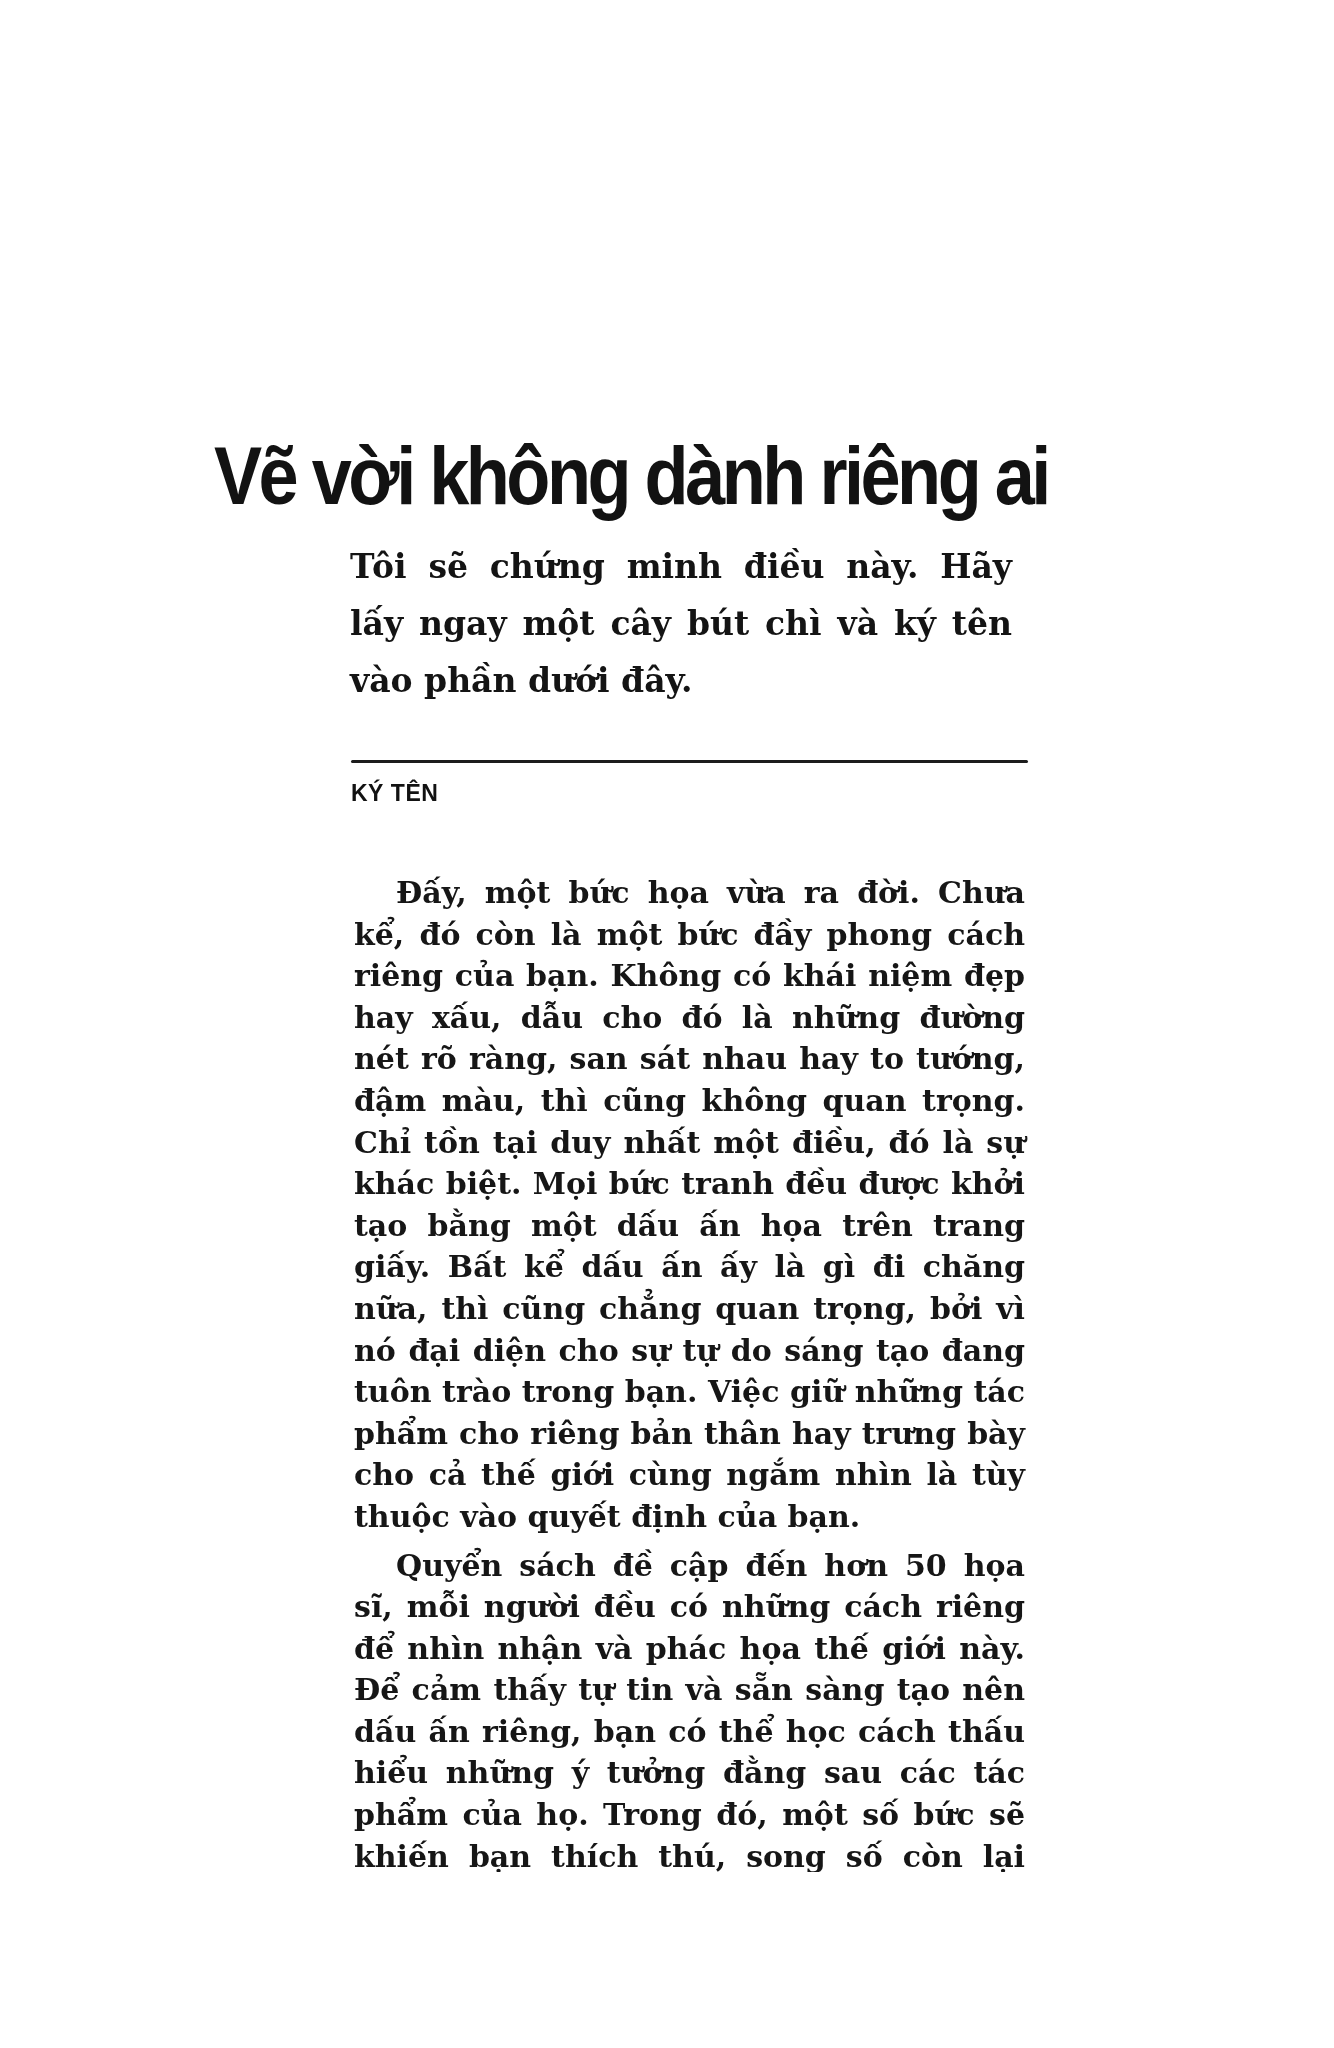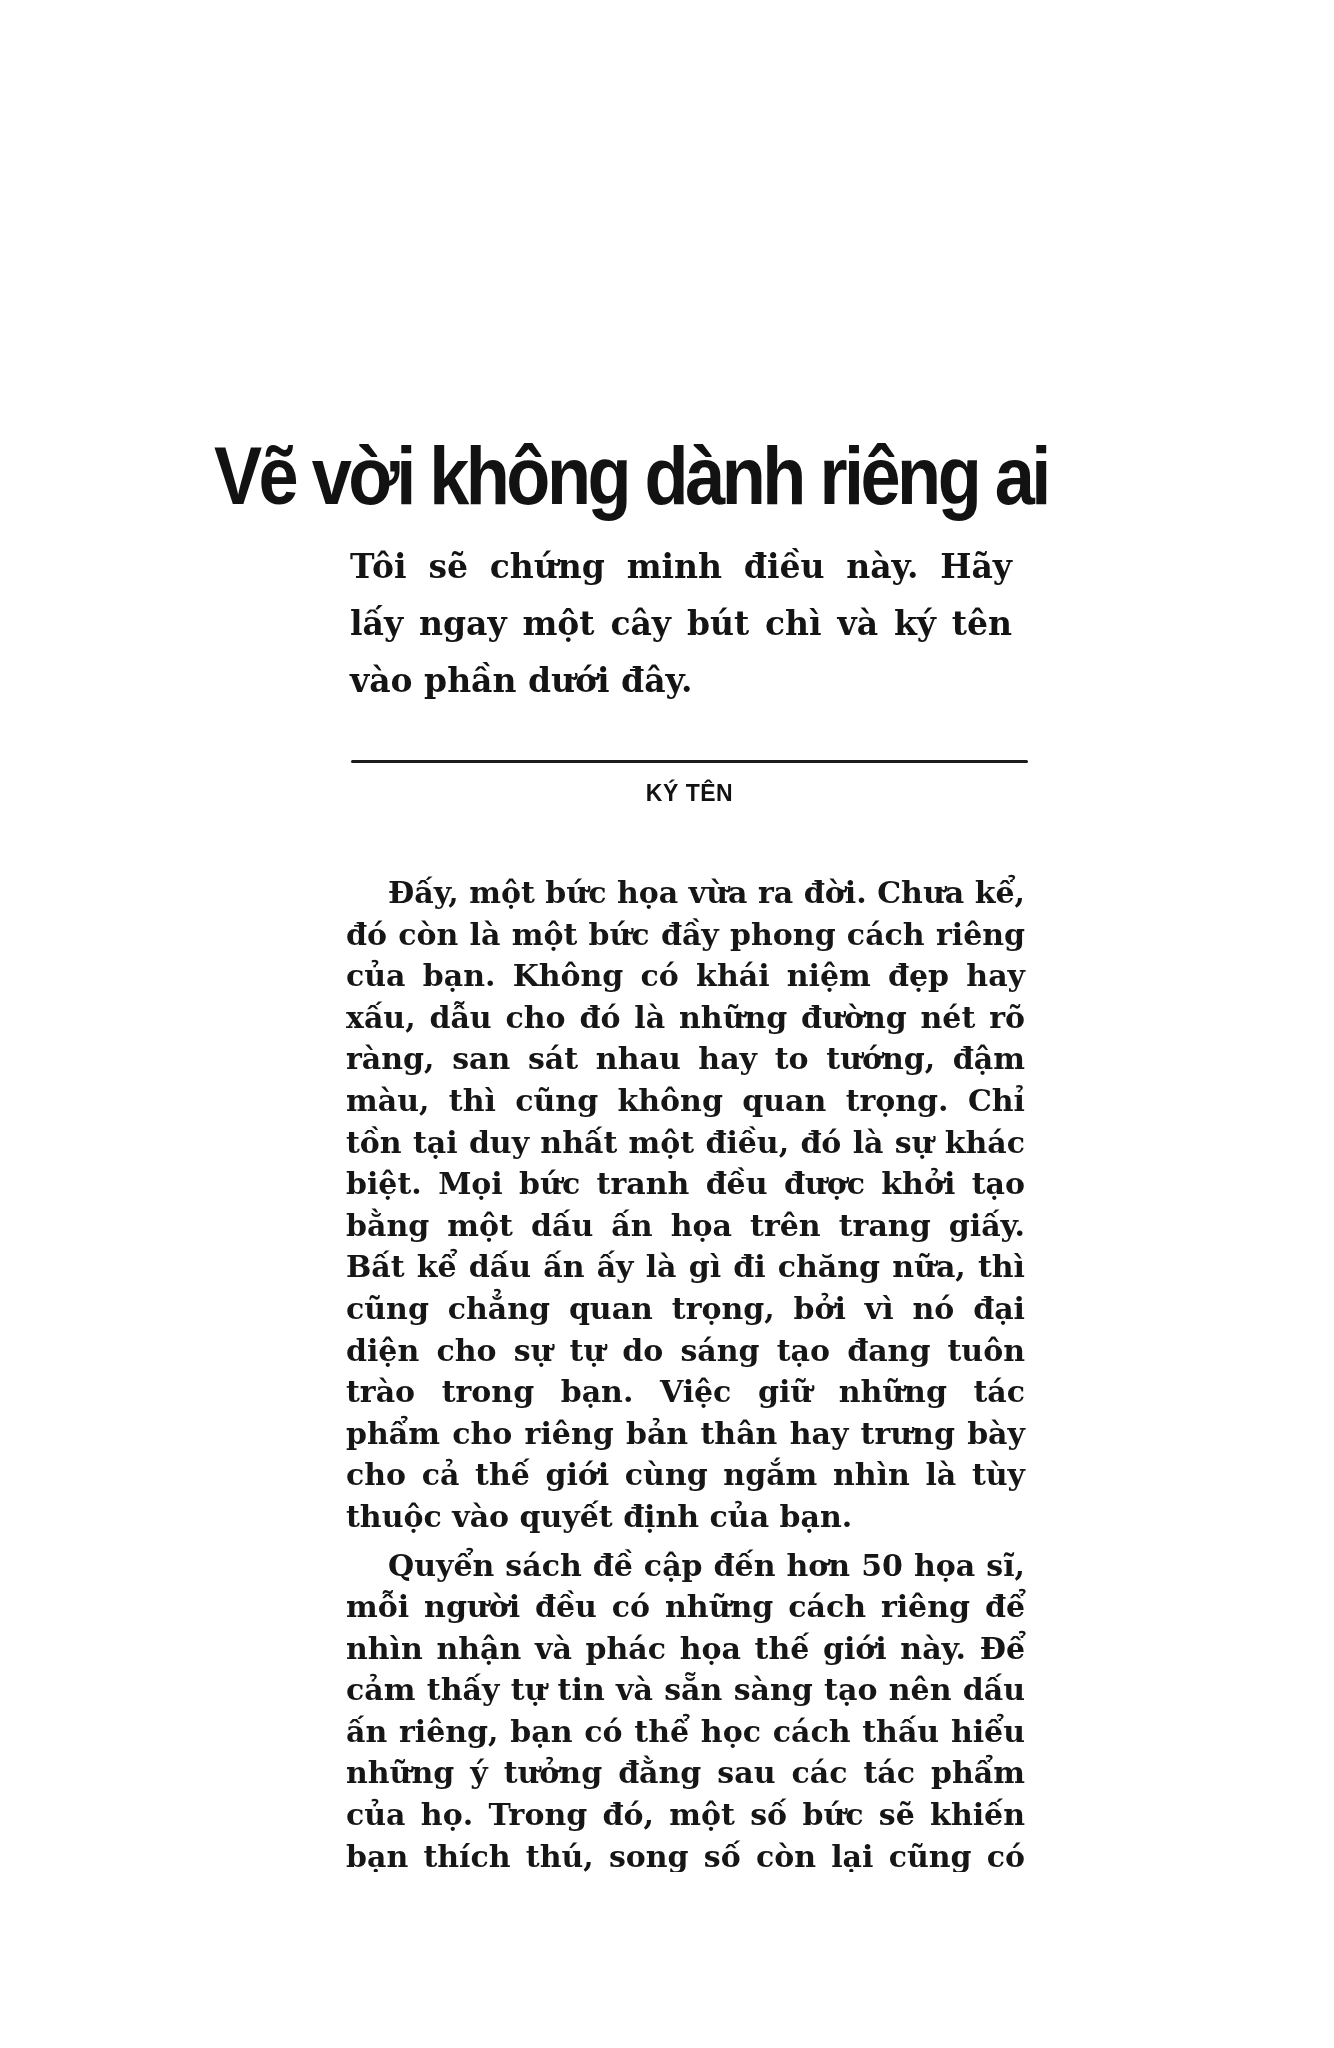--- a/index.html
+++ b/index.html
@@ -54,42 +54,41 @@
     width: 677px;
     height: 3px;
     background: #1c1c1c;
     border-radius: 2px;
   }
   .sig-label {
     position: absolute;
     left: 351px;
     top: 780px;
     width: 677px;
-    text-align: center;
     font-family: "Liberation Sans", sans-serif;
     font-weight: bold;
     font-size: 23px;
     letter-spacing: 0.5px;
     color: #121212;
   }
 
   
   .body-text {
     position: absolute;
     left: 346px;
     top: 872px;
     width: 679px;
     font-size: 30px;
     line-height: 41.6px;
     font-weight: 600;
     text-align: justify;
     color: #161616;
   }
   .body-text p {
-    margin: 0 0 7px 0;
+    margin: 0 0 7px 8px;
     text-indent: 42px;
   }
 
   
   .footer {
     position: absolute;
     left: 0;
     top: 1945px;
     width: 1334px;
     height: 103px;

